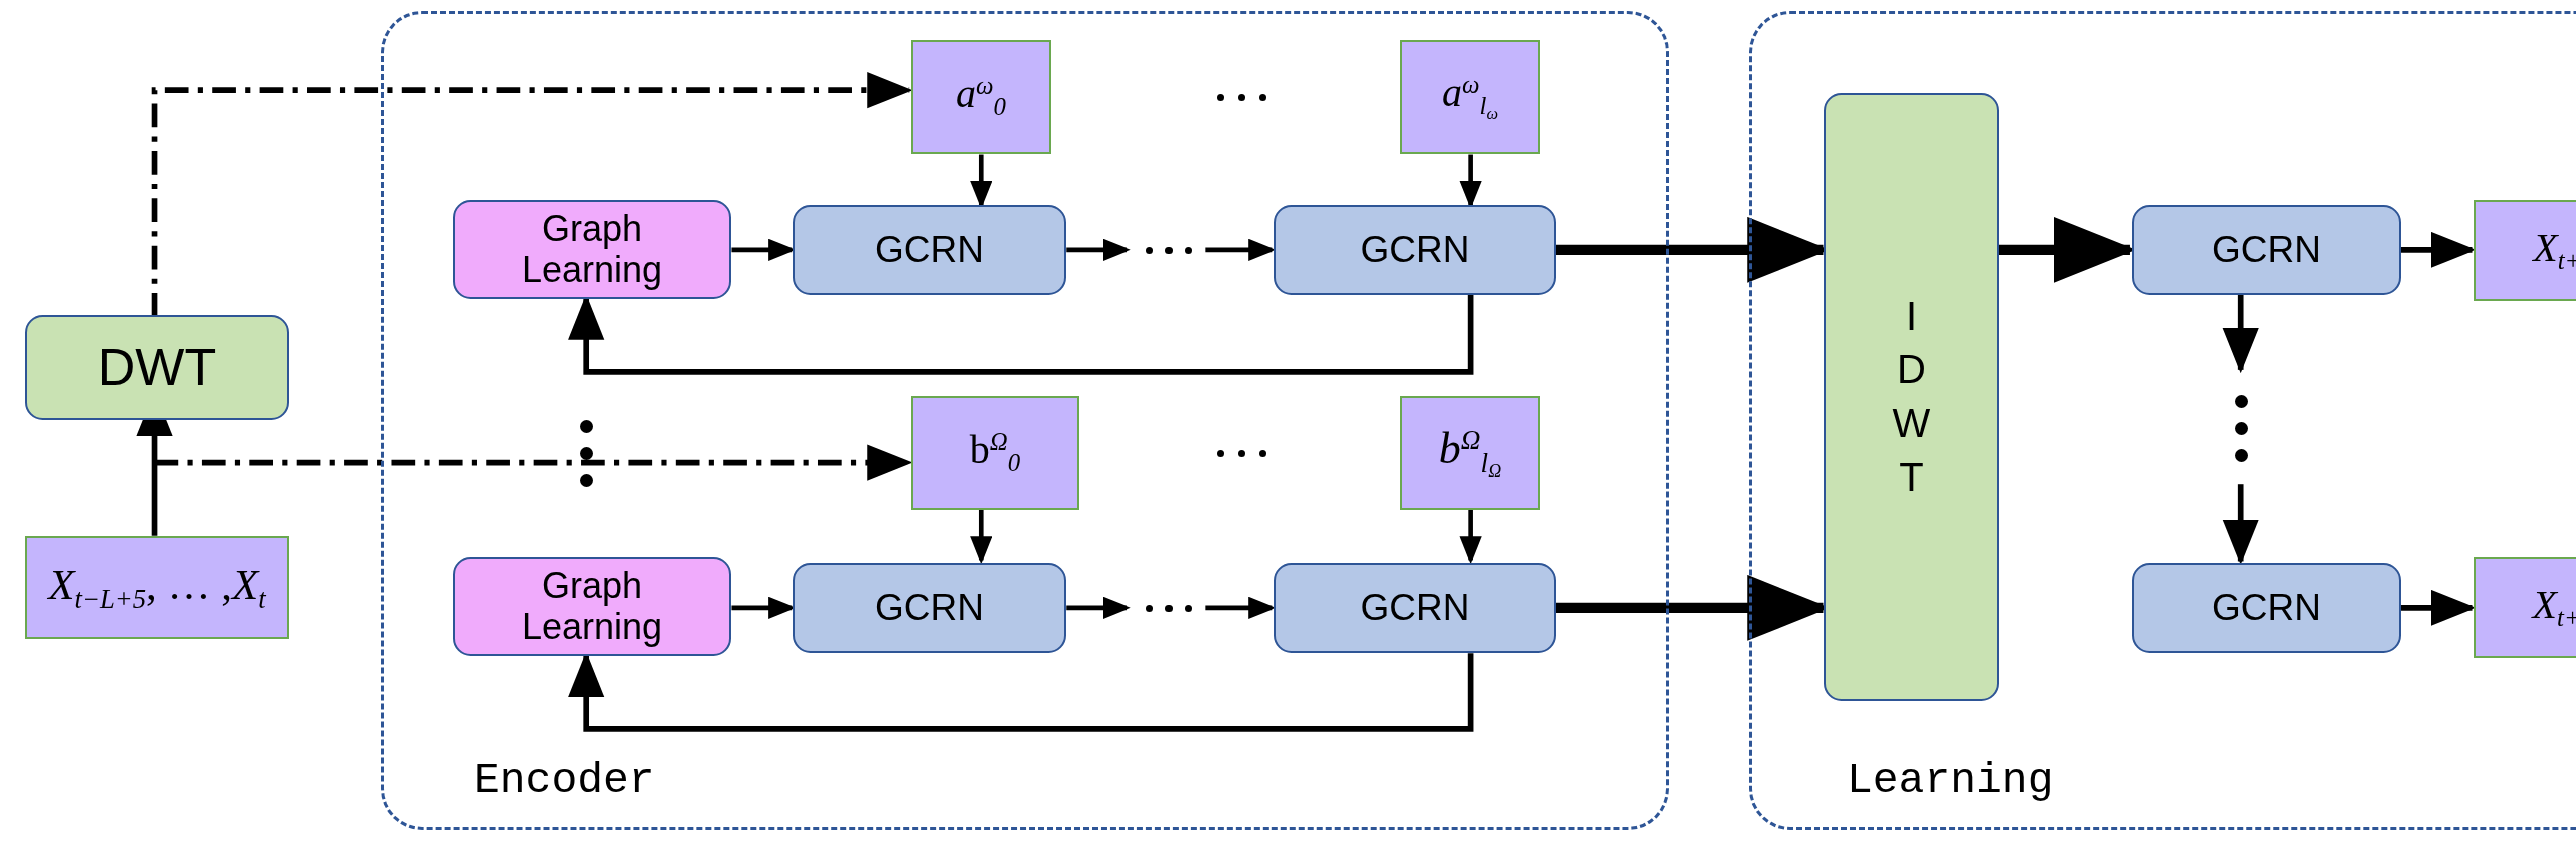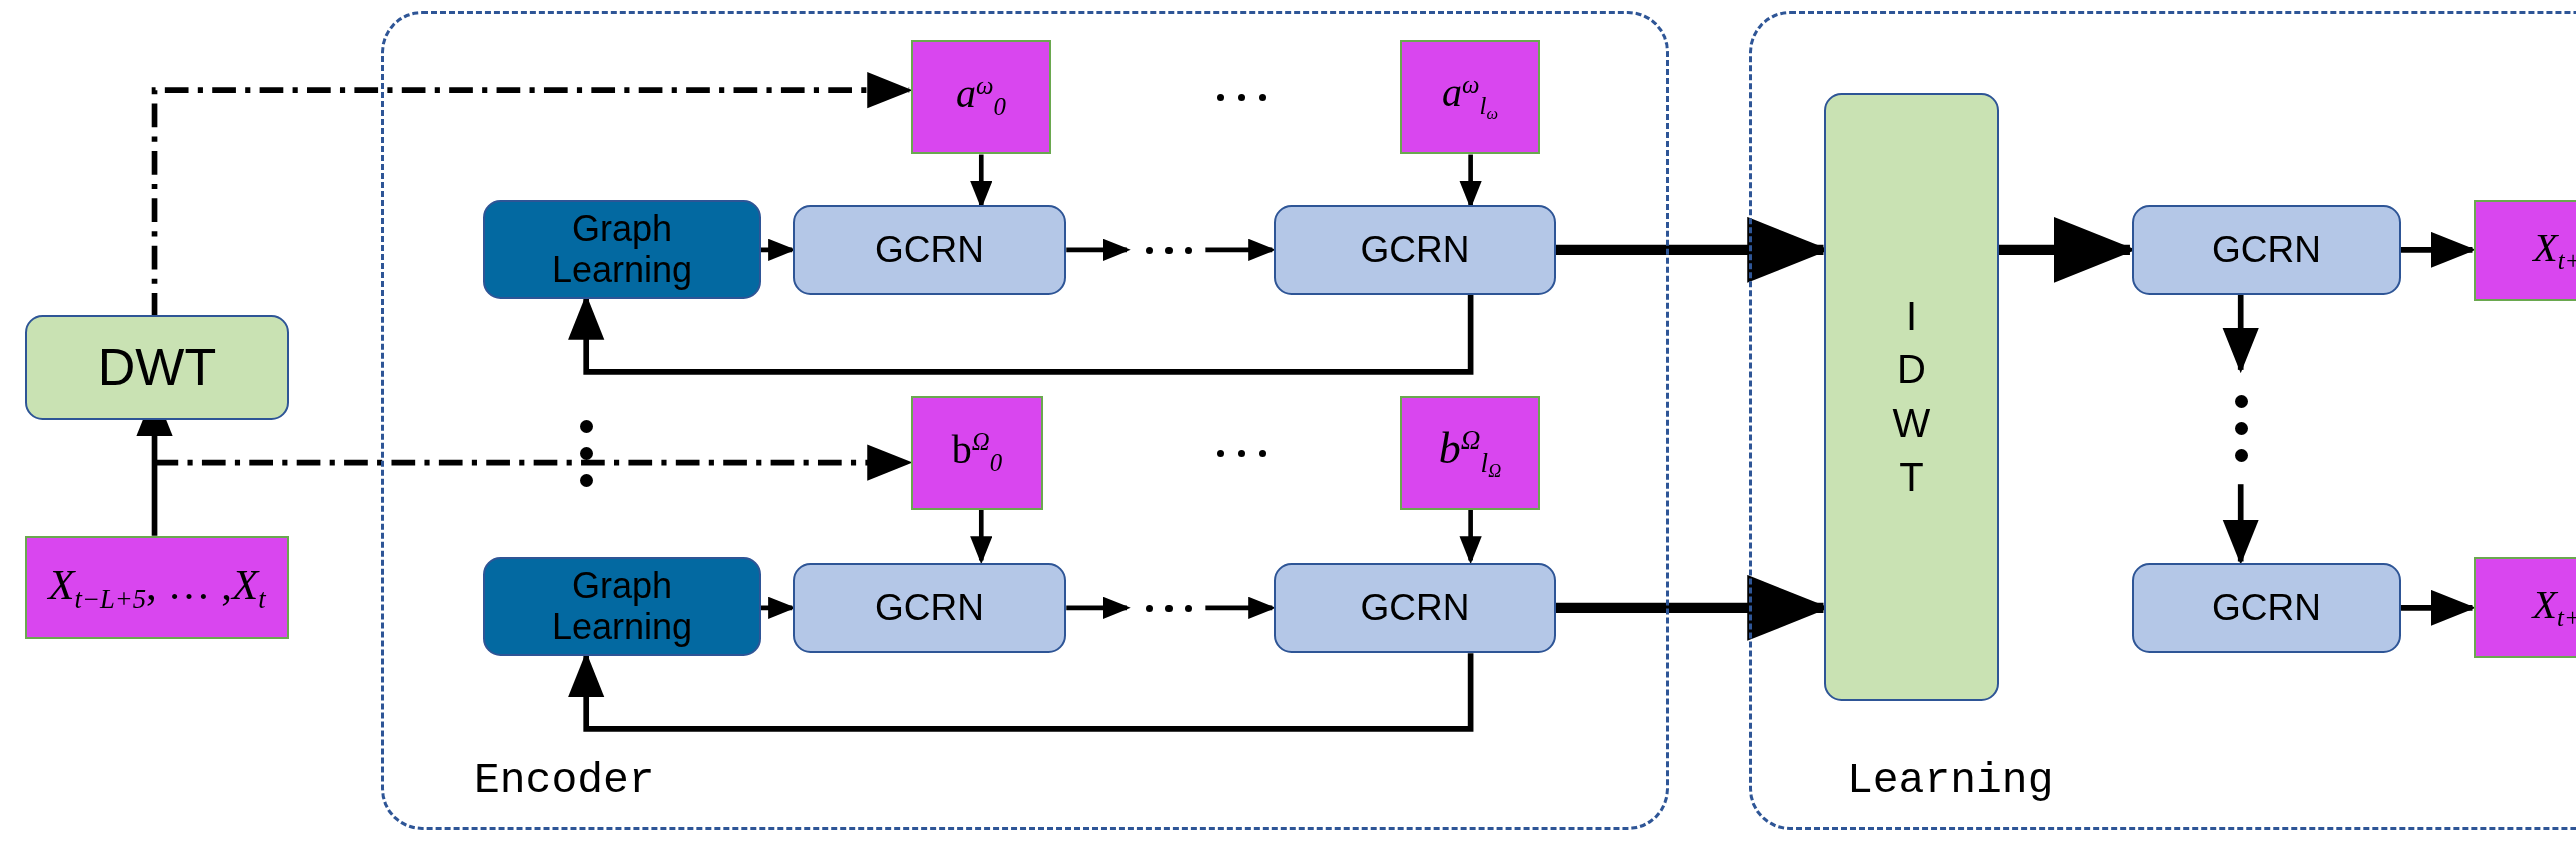--- a/index.html
+++ b/index.html
@@ -32,25 +32,25 @@
     color: #000000;
     line-height: 1.12;
   }
   
   .proc {
     border: 2.6px solid #2e5596;
     border-radius: 17.5px;
   }
   .proc.green  { background: #c9e2b3; }
   .proc.blue   { background: #b4c7e7; }
-  .proc.orange { background: #0369a1; margin-left: 30px; }
+  .proc.orange { background: #f0abfc; }
 
   
   .data {
-    background: #d946ef;
+    background: #c4b5fd;
     border: 2.6px solid #6aa84f;
     border-radius: 0;
   }
 
   .lbl-sans { font-family: "Liberation Sans", sans-serif; }
 
   .math {
     font-family: "Liberation Serif", serif;
     font-style: italic;
     white-space: nowrap;
@@ -214,21 +214,21 @@
   <div class="node proc blue lbl-sans" style="left:1274px; top:205px; width:282px; height:90px; font-size:37px;">
     <span>GCRN</span>
   </div>
 
   <div class="dots v" style="left:566px; top:407px; width:41px; height:93px;">
     <i></i>
       <i></i>
       <i></i>
   </div>
 
-  <div class="node data math" style="left:911px; top:396px; width:132px; height:114px; font-size:40px;">
+  <div class="node data math" style="left:911px; top:396px; width:168px; height:114px; font-size:40px;">
     <span>
       <span class="upright">b</span><sup class="upright">Ω</sup><sub class="upright">0</sub>
     </span>
   </div>
 
   <div class="dots h" style="left:1185px; top:438px; width:113px; height:31px;">
     <i></i>
       <i></i>
       <i></i>
   </div>

